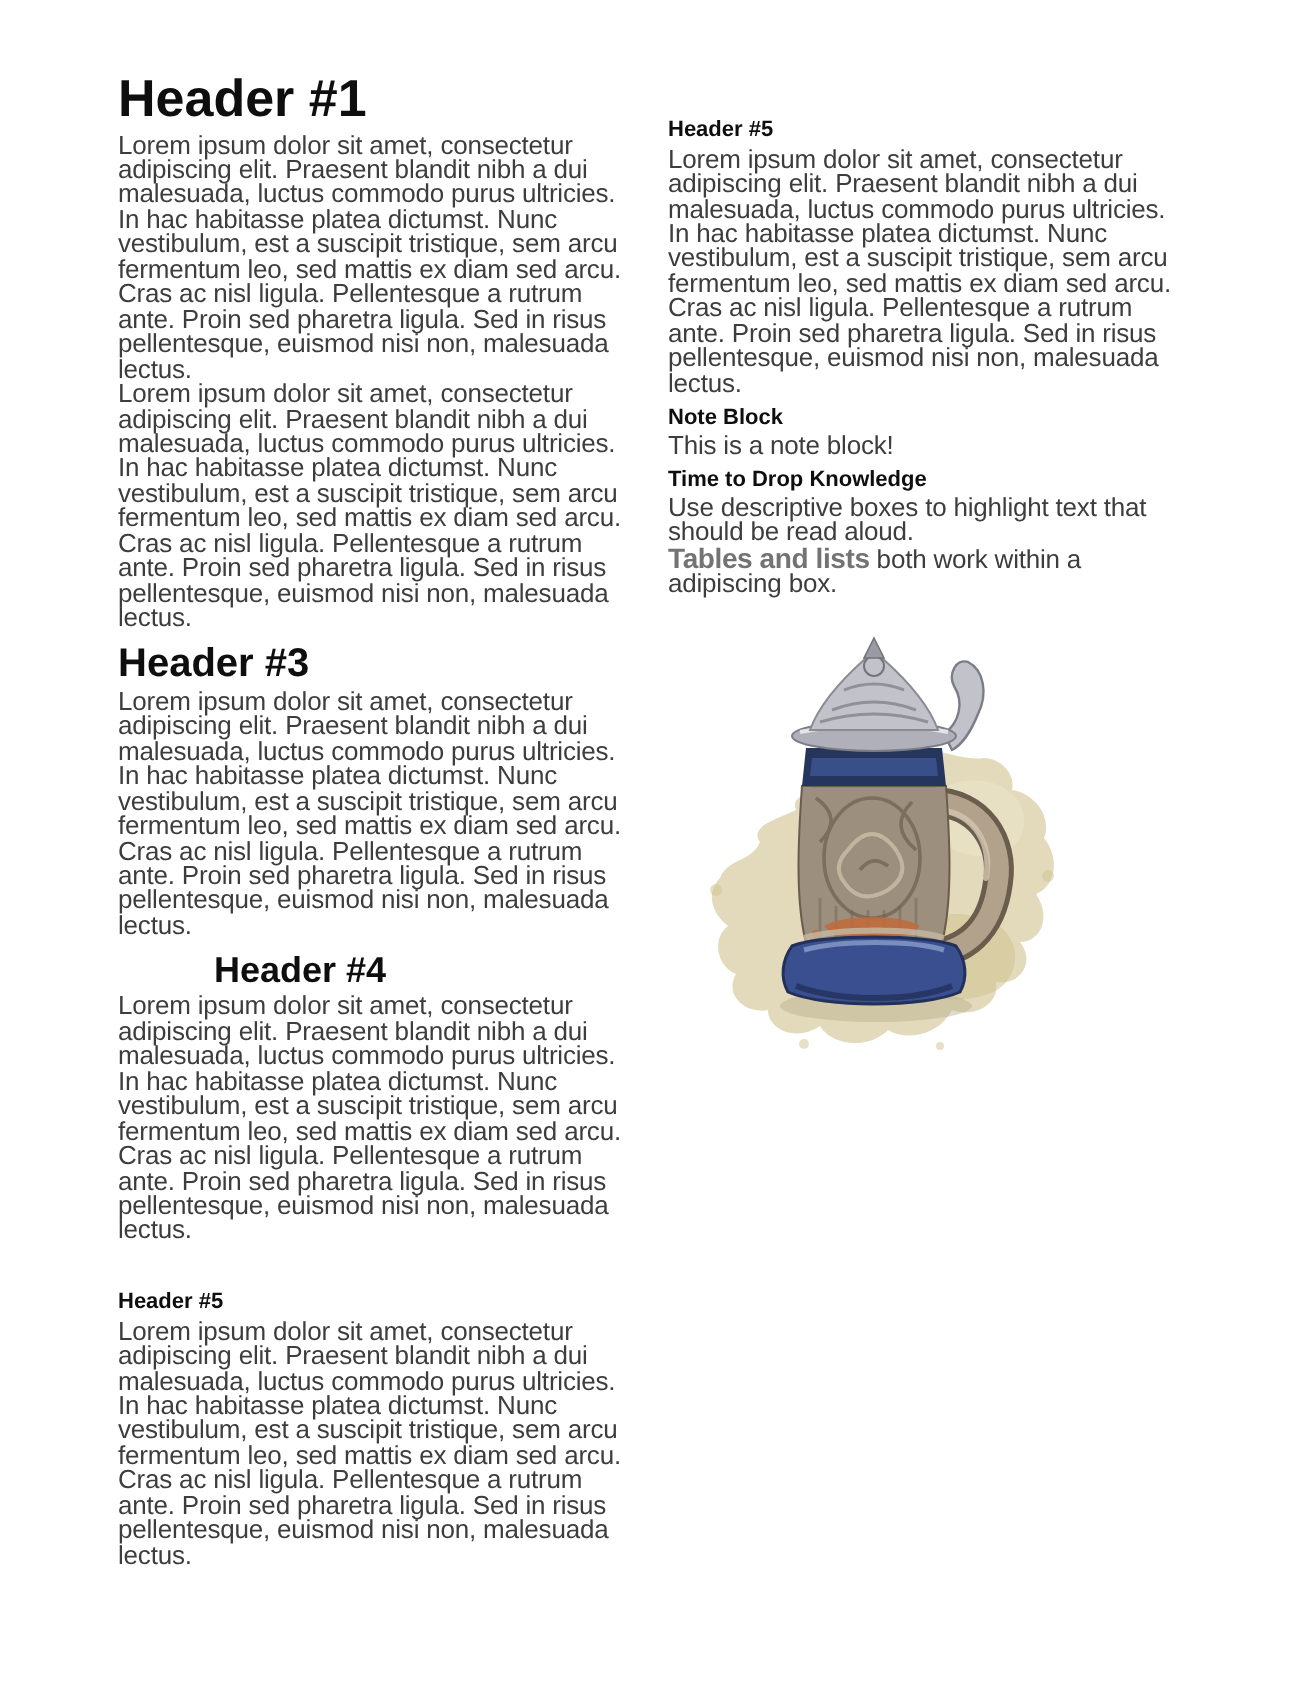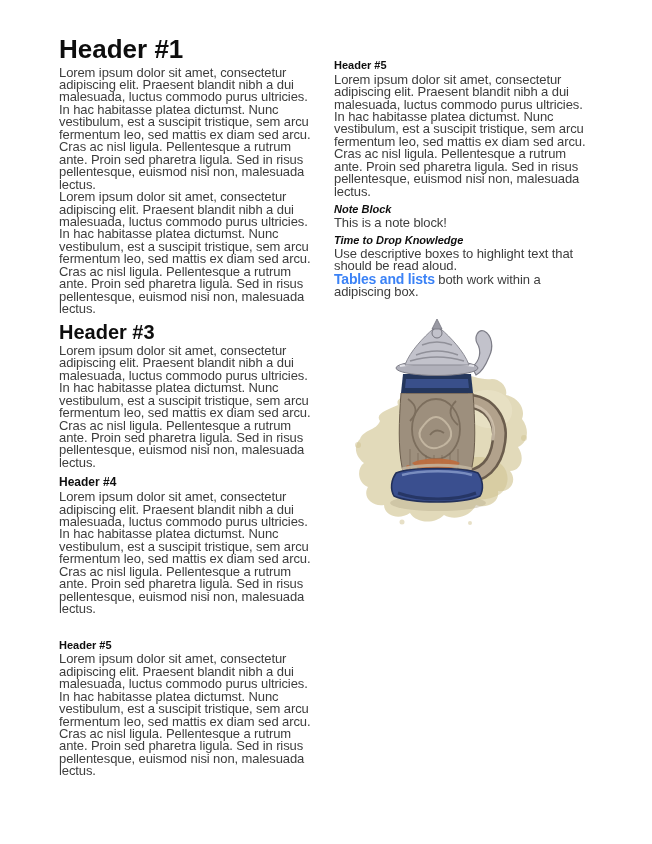--- a/index.html
+++ b/index.html
@@ -14,24 +14,24 @@
   .col-left{width:252px;margin-right:23px;}
   .col-right{width:258px;}
   p.body-text{
     font-size:13px;line-height:12.45px;letter-spacing:-0.1px;
     color:#3d3d3d;margin:0;
   }
   .hd{font-weight:700;color:#0e0e0e;line-height:1.06;margin:6px 0 2px 0;}
   .hd1{font-size:26px;margin:0 0 3px 0;}
   .hd2{font-size:20px;}
   .hd3{font-size:20px;}
-  .hd4{font-size:12px;margin-top:7px;}
+  .hd4{font-size:18px;margin-top:7px;margin-left:48px;}
   .hd5{font-size:11px;margin-top:24px;}
-  .note-hd{font-size:11px;font-weight:700;color:#0e0e0e;line-height:1.15;margin:5px 0 1px 0;font-style:italic;}
-  .bold-lead{font-weight:700;font-size:14px;color:#3b82f6;letter-spacing:-0.2px;}
+  .note-hd{font-size:11px;font-weight:700;color:#0e0e0e;line-height:1.15;margin:5px 0 1px 0;}
+  .bold-lead{font-weight:700;font-size:14px;color:#737373;letter-spacing:-0.2px;}
   .illustration-wrap{margin:18px 0 0 16px;}
   svg{display:block;}
 </style>
 </head>
 <body>
 
 <div class="page">
   <div class="columns">
 
     <div class="col col-left">

